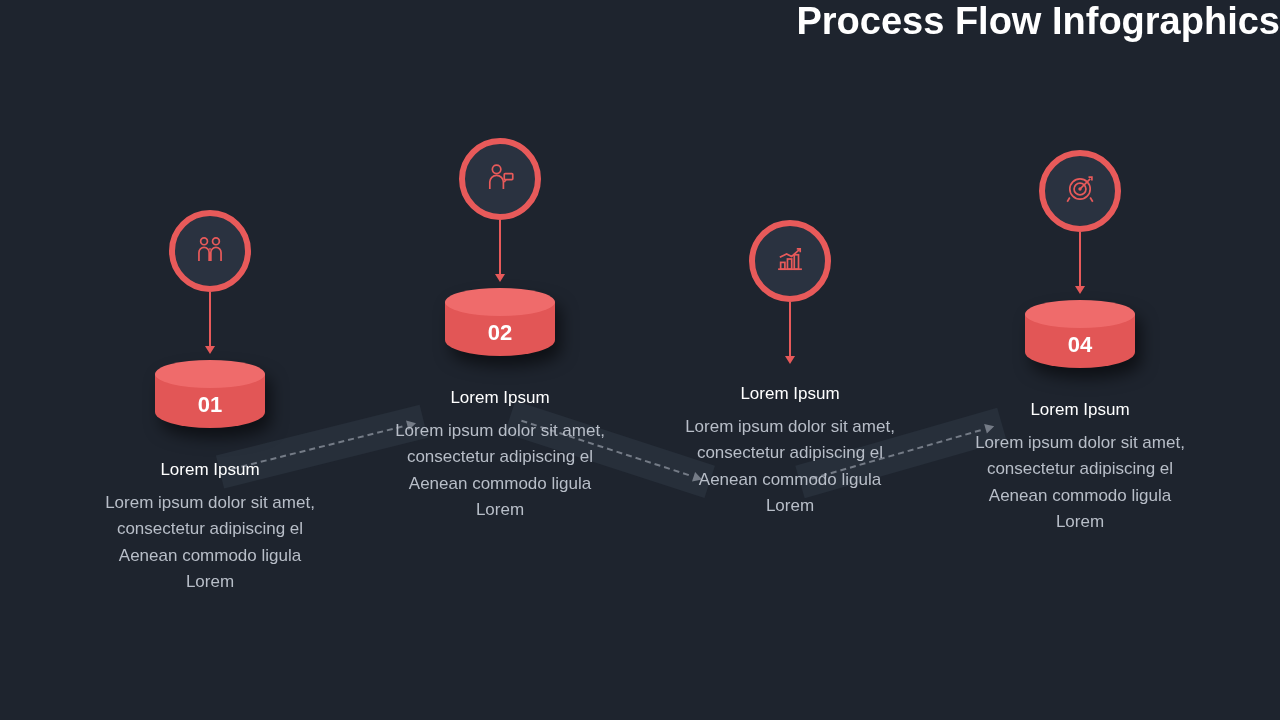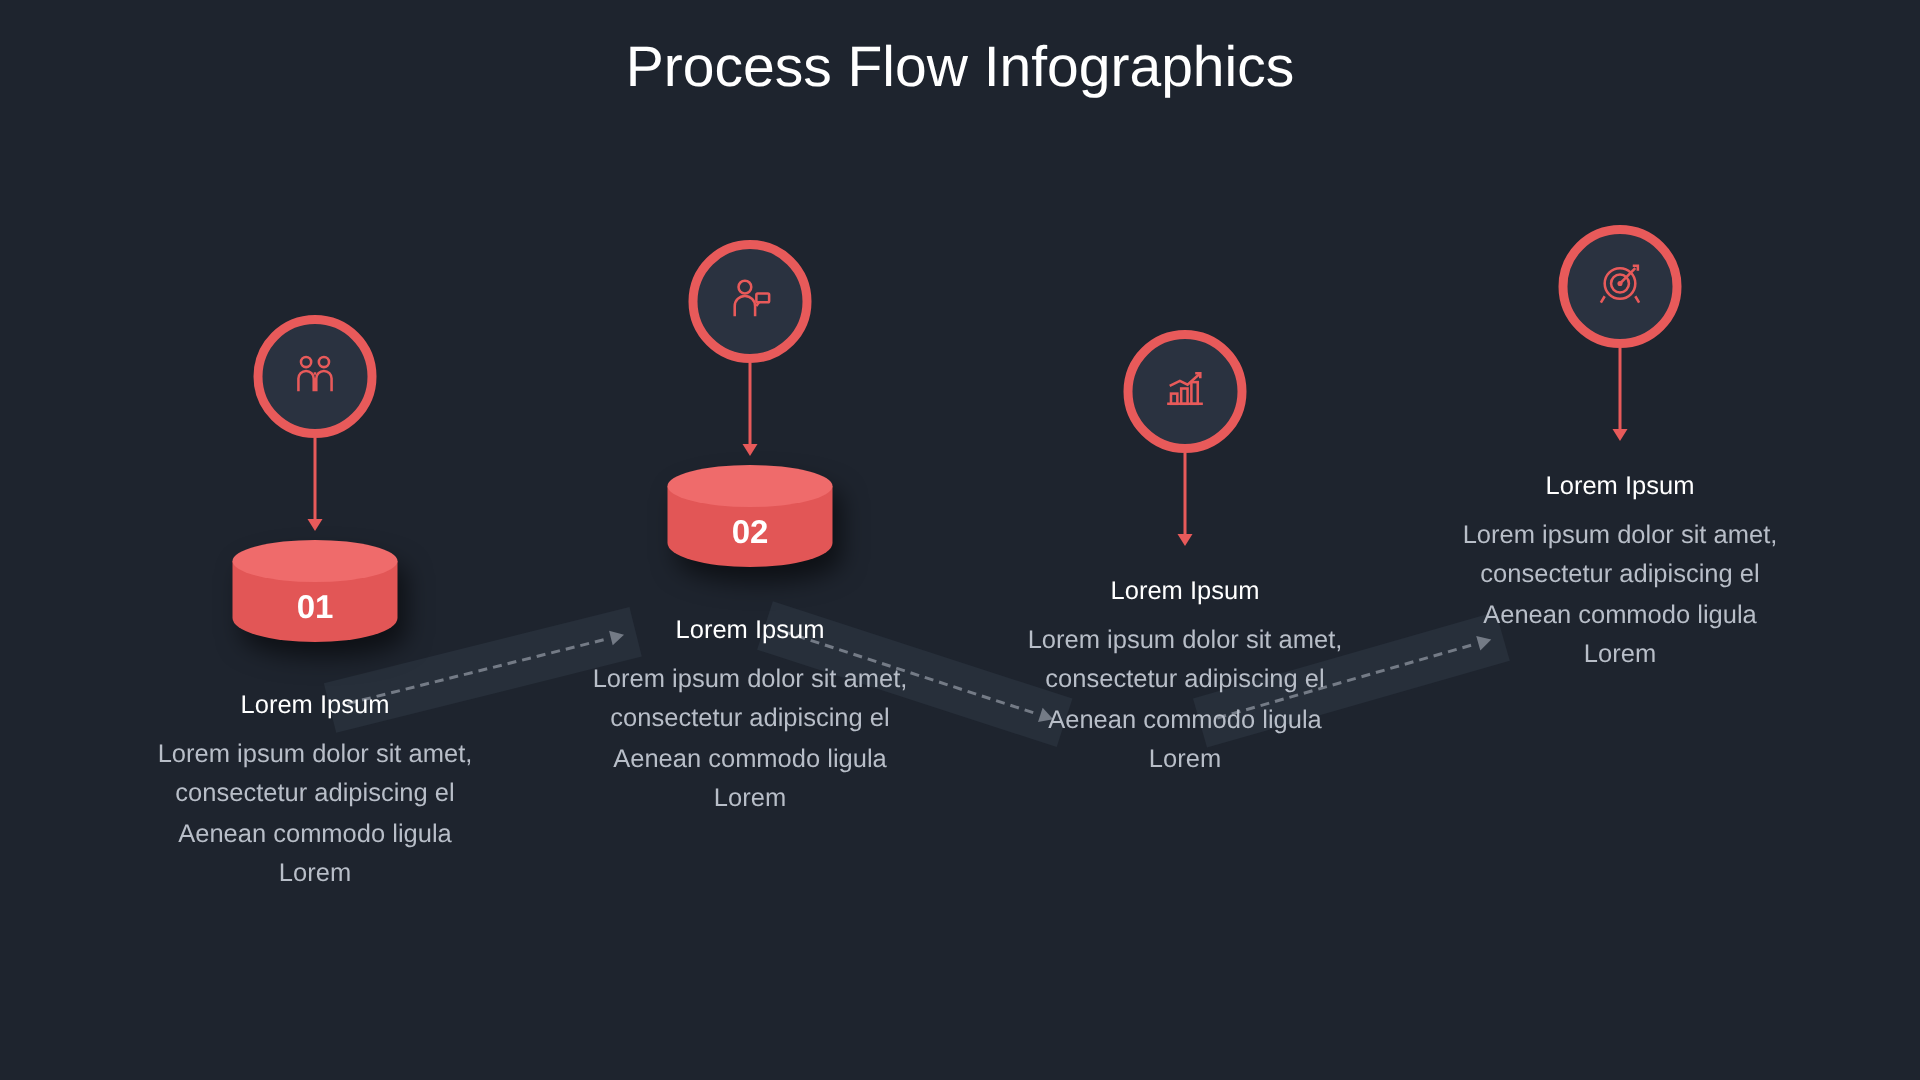--- a/index.html
+++ b/index.html
@@ -7,39 +7,38 @@
     width: 1280px;
     height: 720px;
     background: #1e242e;
     font-family: Arial, Helvetica, sans-serif;
     overflow: hidden;
     position: relative;
   }
   .title {
     color: #ffffff;
     font-size: 38px;
-    font-weight: 400;
-    text-align: center;
-    padding-top: 24px;
+    font-weight: 700;
+    text-align: right;
   }
   .stage {
     position: absolute;
     top: 120px;
     left: 0;
     width: 1280px;
     height: 580px;
   }
   .step {
     position: absolute;
     width: 260px;
     text-align: center;
   }
   
   .step1 { left: 80px;  top: 90px; }
-  .step2 { left: 370px; top: 40px; }
+  .step2 { left: 370px; top: 18px; }
   .step3 { left: 660px; top: 100px; }
   .step4 { left: 950px; top: 30px; }
 
   .icon-circle {
     width: 82px;
     height: 82px;
     border-radius: 50%;
     border: 6px solid #e85a5a;
     background: #2a3240;
     margin: 0 auto;
@@ -237,17 +236,23 @@
           <circle cx="20" cy="20" r="12"></circle>
           <circle cx="20" cy="20" r="7"></circle>
           <circle cx="20" cy="20" r="2" fill="#e85a5a" stroke="none"></circle>
           <path d="M20 20 L32 8"></path>
           <path d="M30 6 l4 0 l0 4"></path>
           <path d="M8 30 l-3 5 M32 30 l3 5"></path>
         </svg>
       </span>
     </div>
     <div class="connector-line"></div>
+    <div class="cylinder">
+      <div class="cyl-body">
+          <span class="cyl-num">04</span>
+        </div>
+      <div class="cyl-top"></div>
+    </div>
     <div class="step-heading">Lorem Ipsum</div>
     <div class="step-desc">Lorem ipsum dolor sit amet, consectetur adipiscing el Aenean commodo ligula Lorem</div>
   </div>
 
 </div>
 
 </body></html>

